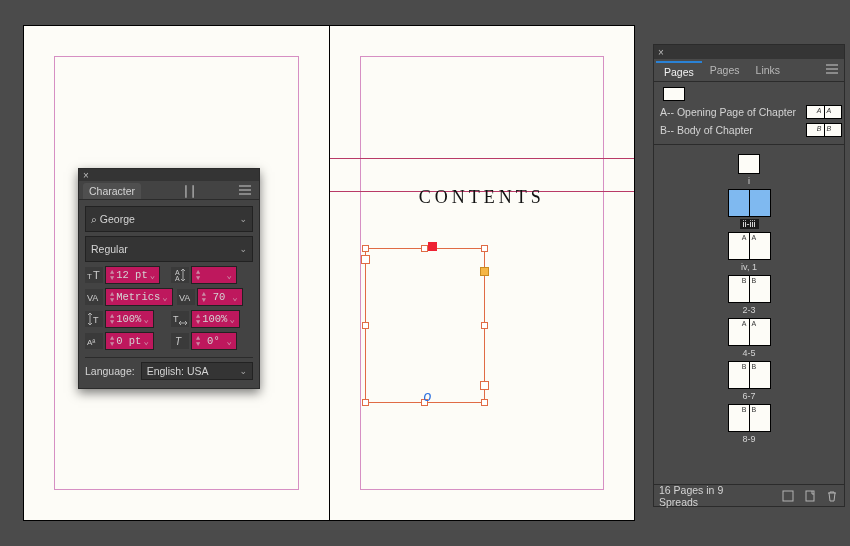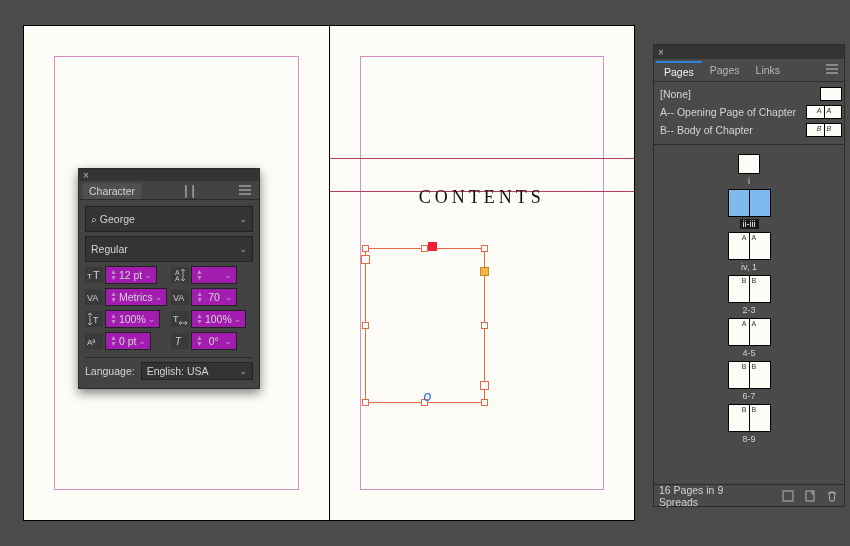--- a/index.html
+++ b/index.html
@@ -109,23 +109,23 @@
   .chev { font-size:9px; opacity:.7; }
   .ctl {
     display:flex; align-items:center; gap:2px;
     height:18px;
   }
   .ctl .ico {
     width:18px; height:16px; display:flex; align-items:center; justify-content:center;
     background:#3a3a3a; font-size:10px;
   }
   .ctl .val {
-    background:#a21caf; border:1px solid #222; height:18px;
+    background:#be185d; border:1px solid #222; height:18px;
     display:flex; align-items:center; padding:0 4px; gap:2px;
-    min-width:46px; justify-content:space-between;
+    min-width:46px; justify-content:space-between;font-family:Liberation Mono, monospace;
   }
   .ctl .val .stepper { font-size:7px; line-height:6px; opacity:.6; display:flex;flex-direction:column; }
   .lang-row { display:flex; align-items:center; gap:6px; padding-top:4px; border-top:1px solid #2b2b2b; margin-top:3px;}
   .lang-select{
     flex:1;height:18px;background:#343434;border:1px solid #222;display:flex;align-items:center;justify-content:space-between;padding:0 5px;
   }
 
   
   .pages-panel {
     position:absolute;
@@ -381,21 +381,20 @@
     <div class="tab">Links</div>
     <div class="flyout">
       <svg width="12" height="10" viewBox="0 0 12 10">
           <path d="M0 1h12M0 5h12M0 9h12" stroke="#ccc" stroke-width="1"></path>
         </svg>
     </div>
   </div>
 
   <div class="masters">
     <div class="master-row">
-      <div class="label">[None]</div>
       <div class="master-thumb"></div>
     </div>
     <div class="master-row">
       <div class="label">A-- Opening Page of Chapter</div>
       <div class="master-thumb double">
         <span>
             <i class="marker l">A</i>
           </span>
         <span>
             <i class="marker r">A</i>

